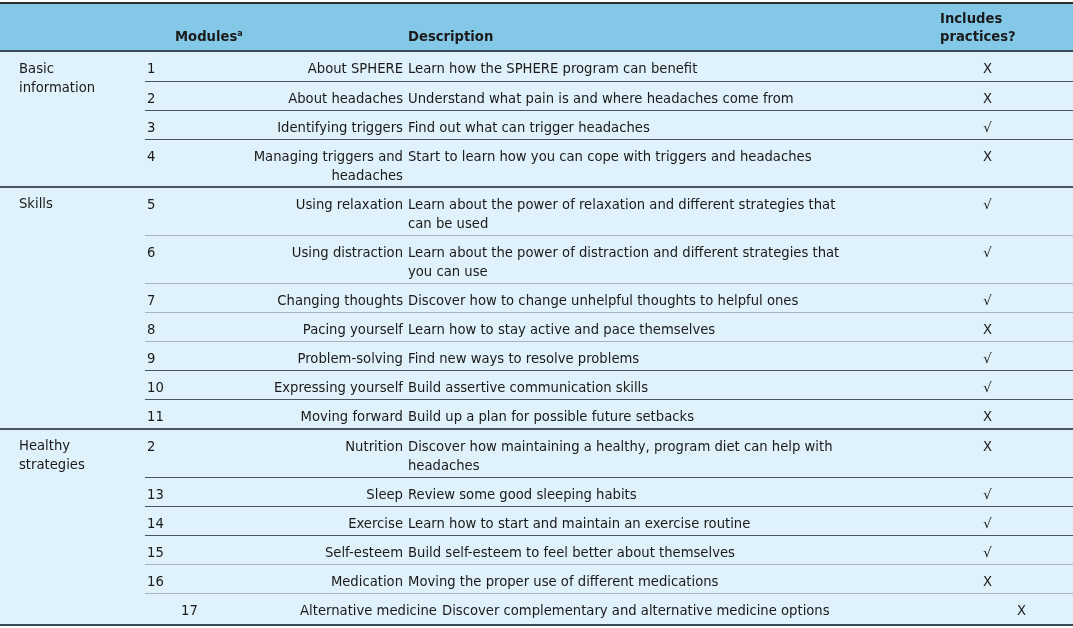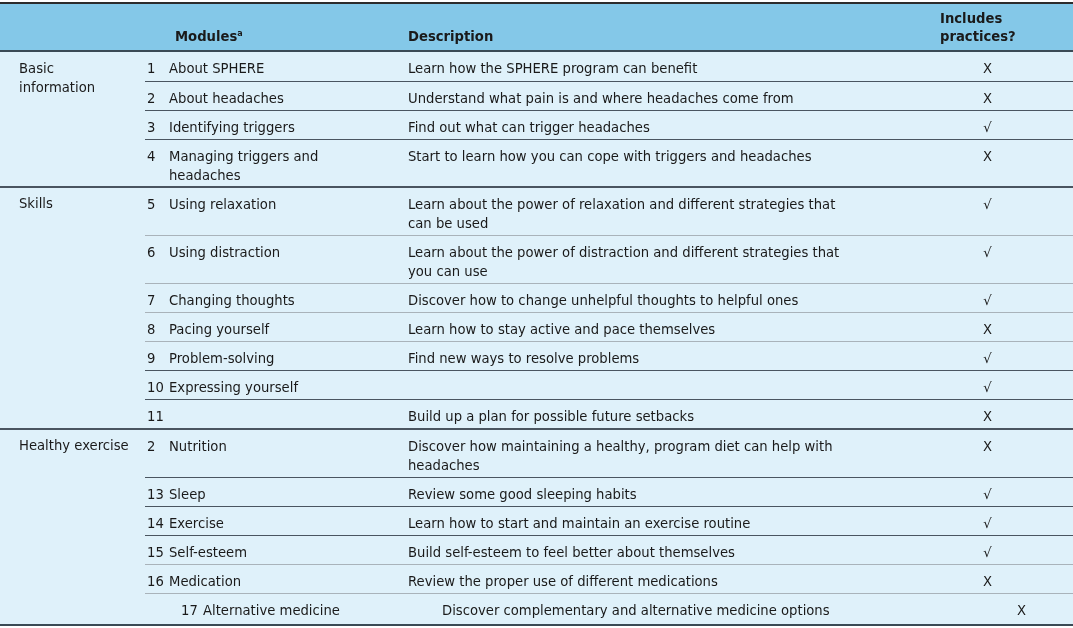--- a/index.html
+++ b/index.html
@@ -10,21 +10,21 @@
   .head .h { position: absolute; font-weight: bold; }
   .head-rule { position: absolute; left: 0; top: 50px; width: 1073px; height: 2px; background: #3a4a55; }
   .body { position: absolute; left: 0; top: 52px; width: 1073px; height: 572px; background: #dff1fa; }
   .bottom-rule { position: absolute; left: 0; top: 624px; width: 1073px; height: 2px; background: #3a4a55; }
   .row { position: absolute; left: 0; width: 1073px; }
   .row .sep { position: absolute; left: 145px; right: 0; bottom: 0; height: 1px; background: #a9b3ba; }
   .row .sep.dark { background: #4a5560; height: 1.5px; }
   .grp-sep { position: absolute; left: 0; width: 1073px; height: 2px; background: #4a5560; }
   .cell { position: absolute; top: 7px; line-height: 19px; }
   .num { left: 147px; }
-  .mod { left: 169px; width: 220px; }
+  .mod { left: 183px; width: 220px; text-align: right; }
   .desc { left: 408px; width: 450px; }
   .inc { left: 940px; width: 95px; text-align: center; }
   .grp { position: absolute; left: 19px; line-height: 19px; width: 120px; }
   sup { font-size: 8px; vertical-align: 5px; }
 </style>
 </head>
 <body>
 
 <div class="tbl">
   <div class="top-rule"></div>
@@ -39,21 +39,21 @@
   </div>
   <div class="head-rule"></div>
 
   <div class="body"></div>
 
   <div class="grp" style="top:59px;">
     <div>Basic</div>
     <div>information</div>
   </div>
   <div class="grp" style="top:194px;">Skills</div>
-  <div class="grp" style="top:436px;">Healthy exercise</div>
+  <div class="grp" style="top:436px;">Healthy strategies</div>
 
   <div class="row" style="top:52px; height:30px;">
     <span class="cell num">1</span>
     <span class="cell mod">About SPHERE</span>
     <span class="cell desc">Learn how the SPHERE program can benefit</span>
     <span class="cell inc">X</span>
     <div class="sep dark"></div>
   </div>
 
   <div class="row" style="top:82px; height:29px;">
@@ -125,26 +125,28 @@
     <span class="cell num">9</span>
     <span class="cell mod">Problem-solving</span>
     <span class="cell desc">Find new ways to resolve problems</span>
     <span class="cell inc">√</span>
     <div class="sep dark"></div>
   </div>
 
   <div class="row" style="top:371px; height:29px;">
     <span class="cell num">10</span>
     <span class="cell mod">Expressing yourself</span>
+    <span class="cell desc">Build assertive communication skills</span>
     <span class="cell inc">√</span>
     <div class="sep dark"></div>
   </div>
 
   <div class="row" style="top:400px; height:28px;">
     <span class="cell num">11</span>
+    <span class="cell mod">Moving forward</span>
     <span class="cell desc">Build up a plan for possible future setbacks</span>
     <span class="cell inc">X</span>
   </div>
   <div class="grp-sep" style="top:428px;"></div>
 
   <div class="row" style="top:430px; height:48px;">
     <span class="cell num">2</span>
     <span class="cell mod">Nutrition</span>
     <span class="cell desc">
       <div>Discover how maintaining a healthy, program diet can help with</div>
@@ -174,21 +176,21 @@
     <span class="cell num">15</span>
     <span class="cell mod">Self-esteem</span>
     <span class="cell desc">Build self-esteem to feel better about themselves</span>
     <span class="cell inc">√</span>
     <div class="sep"></div>
   </div>
 
   <div class="row" style="top:565px; height:29px;">
     <span class="cell num">16</span>
     <span class="cell mod">Medication</span>
-    <span class="cell desc">Review the proper use of different medications</span>
+    <span class="cell desc">Moving the proper use of different medications</span>
     <span class="cell inc">X</span>
     <div class="sep"></div>
   </div>
 
   <div class="row" style="top:594px; height:30px;margin-left:34px;">
     <span class="cell num">17</span>
     <span class="cell mod">Alternative medicine</span>
     <span class="cell desc">Discover complementary and alternative medicine options</span>
     <span class="cell inc">X</span>
   </div>

